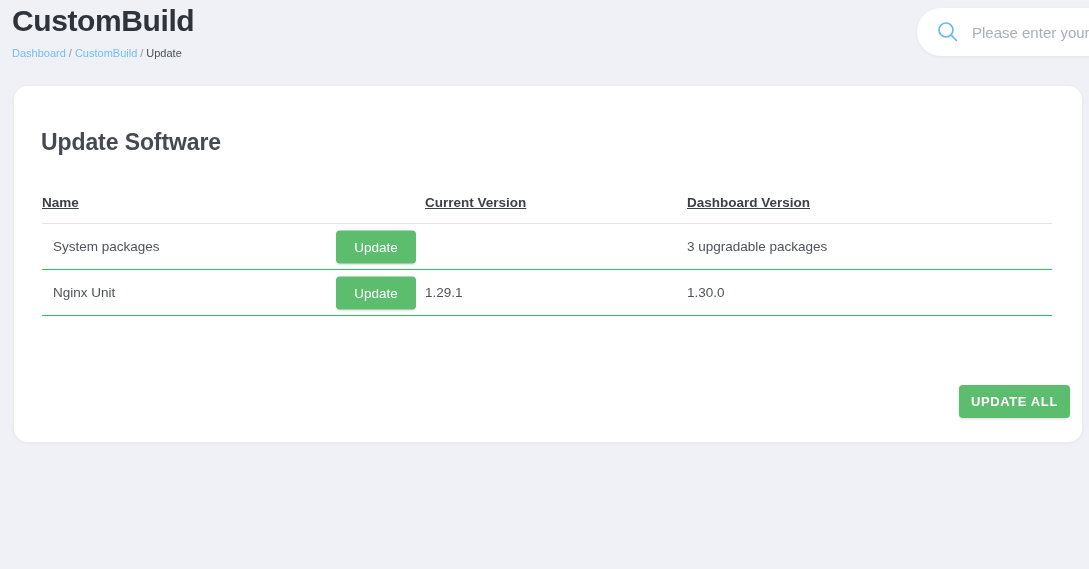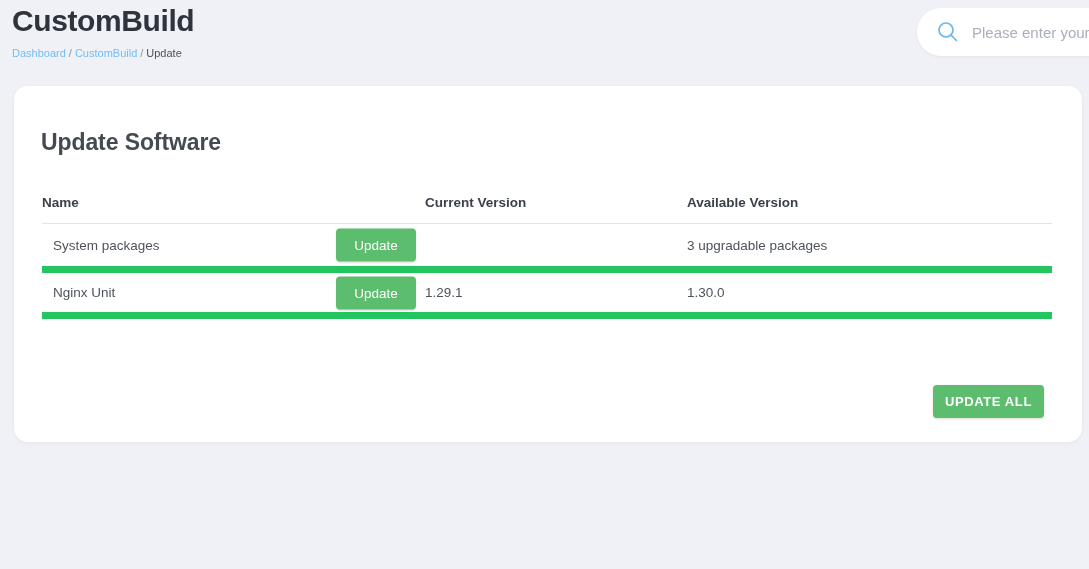--- a/index.html
+++ b/index.html
@@ -116,27 +116,28 @@
     table-layout: fixed;
   }
 
   #update-table th {
     text-align: left;
     font-size: 13.5px;
     font-weight: bold;
     color: #3c4149;
     padding: 0 0 13px 0;
     border-bottom: 1px solid #e2e4e8;
+    text-decoration: underline;
   }
 
   #update-table td {
     font-size: 13.5px;
     color: #4e535b;
     height: 46px;
-    border-bottom: 7px solid #22c55e;
+    border-bottom: 1px solid #22c55e;
     vertical-align: middle;
   }
 
   #update-table tbody tr.striped td { background: #f8f8f9; }
 
   .col-name { width: 383px; }
   .col-current { width: 262px; }
   .col-available { width: 365px; }
 
   .name-cell {
@@ -156,21 +157,21 @@
     border-radius: 4px;
     color: #ffffff;
     font-family: "Liberation Sans", sans-serif;
     font-size: 13.5px;
     cursor: pointer;
     box-shadow: 0 1px 2px rgba(0,0,0,0.12);
   }
 
   #update-all-button {
     position: absolute;
-    left: 919px;
+    left: 945px;
     top: 299px;
     width: 111px;
     height: 33px;
     background: #5cbd6f;
     border: none;
     border-radius: 4px;
     color: #ffffff;
     font-family: "Liberation Sans", sans-serif;
     font-size: 13px;
     font-weight: bold;
@@ -209,21 +210,21 @@
   <table id="update-table">
     <colgroup>
       <col class="col-name">
       <col class="col-current">
       <col class="col-available">
     </colgroup>
     <thead>
       <tr>
         <th class="name-cell">Name</th>
         <th>Current Version</th>
-        <th>Available Version</th>
+        <th>Dashboard Version</th>
       </tr>
     </thead>
     <tbody>
 
       <tr>
         <td class="name-cell">
           <span>System packages</span>
           <button class="row-update-button">Update</button>
         </td>
         <td></td>

